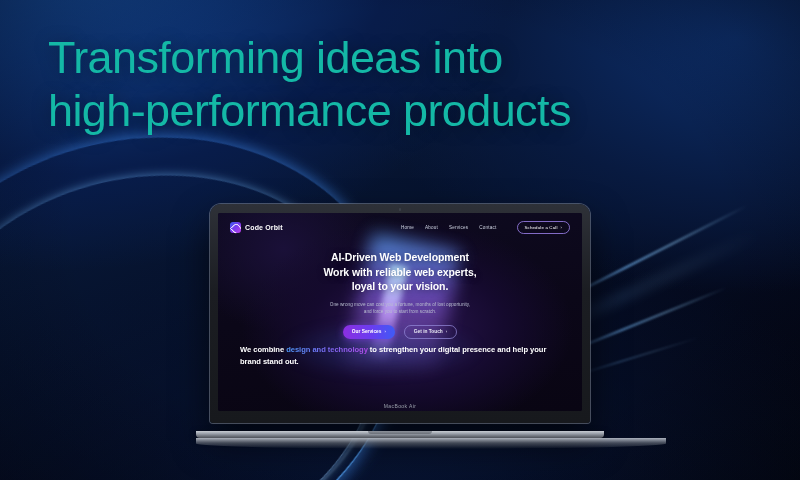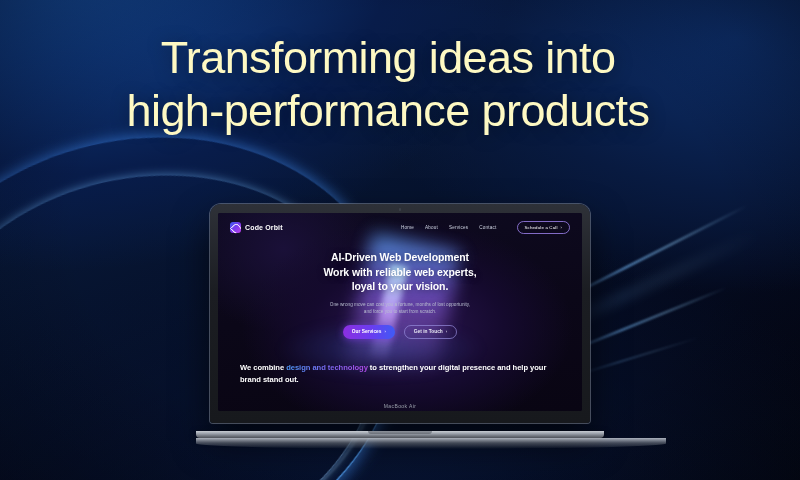--- a/index.html
+++ b/index.html
@@ -84,28 +84,27 @@
   .wisp-1 { width:210px; left:560px; top:300px; transform:rotate(-27deg); }
   .wisp-2 { width:175px; left:565px; top:352px; transform:rotate(-22deg); opacity:0.85; }
   .wisp-3 { width:130px; left:575px; top:375px; transform:rotate(-17deg); opacity:0.6; height:1.4px; }
   .wisp-4 { width:240px; left:545px; top:330px; transform:rotate(-25deg); opacity:0.3; height:6px; filter:blur(6px); }
 
   
   .headline {
     position:absolute;
     left:48px; top:32px;
     width:680px;
-    color:#fef9c3;
+    color:#14b8a6;
     font-size:45px;
     font-weight:400;
     line-height:1.17;
     letter-spacing:-0.6px;
     text-shadow:0 2px 18px rgba(0,0,0,0.4);
     white-space:pre-line;
-    text-align:center;
   }
 
   
   .laptop {
     position:absolute;
     left:196px; top:196px;
     width:408px;
   }
   .lid {
     position:relative;
@@ -269,21 +268,21 @@
     box-shadow:0 1px 7px rgba(120,60,230,0.6);
   }
   .btn-ghost {
     border:0.7px solid rgba(150,140,220,0.7);
     color:#e6e8f2;
   }
 
   
   .site-statement {
     position:absolute;
-    left:22px; right:22px; bottom:26px;
+    left:22px; right:22px; bottom:44px;
     color:#ffffff;
     font-size:7.6px;
     font-weight:700;
     line-height:1.5;
     letter-spacing:-0.05px;
   }
   .grad-text {
     background:linear-gradient(90deg,#4f9dff 0%,#7b6cf5 50%,#b14ae8 100%);
     -webkit-background-clip:text;
     background-clip:text;

